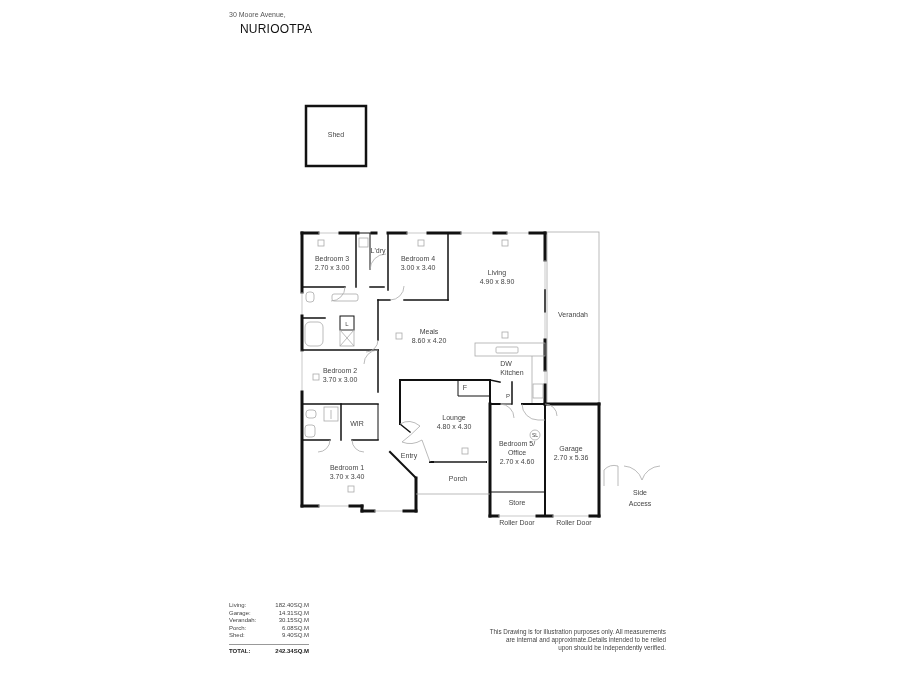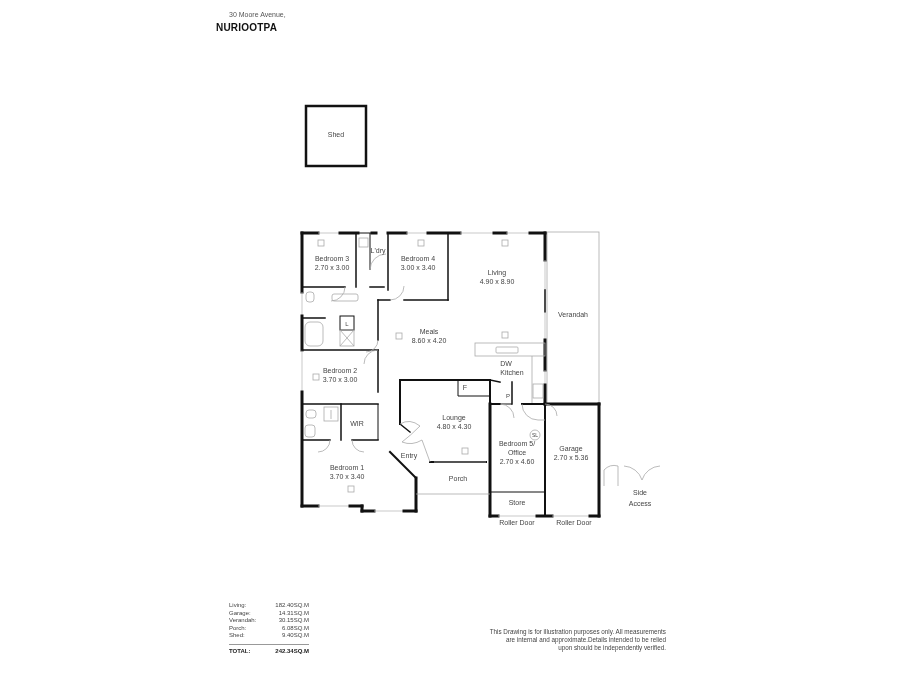--- a/index.html
+++ b/index.html
@@ -1,18 +1,18 @@
 <!DOCTYPE html>
 <html><head>
 <meta charset="utf-8">
 <style>
   html, body { margin: 0; padding: 0; background: #ffffff; }
   body { width: 900px; height: 675px; position: relative; overflow: hidden; font-family: "Liberation Sans", sans-serif; color: #333; }
   .addr { position: absolute; left: 229px; top: 11px; font-size: 7px; color: #555; }
-  .suburb { position: absolute; left: 216px; top: 22px; font-size: 10px; font-weight: bold; color: #111; letter-spacing: 0.2px; }
+  .suburb { position: absolute; left: 240px; top: 22px; font-size: 12px; font-weight: normal; color: #111; letter-spacing: 0.2px; }
   svg.plan { position: absolute; left: 0; top: 0; }
   .lbl { font-family: "Liberation Sans", sans-serif; font-size: 7px; fill: #444; text-anchor: middle; }
   .wall { stroke: #111; stroke-width: 3; fill: none; stroke-linecap: square; }
   .thin { stroke: #111; stroke-width: 1; fill: none; }
   .grey { stroke: #aaa; stroke-width: 0.8; fill: none; }
   .win { stroke: #bbb; stroke-width: 0.8; fill: none; }
   .areas { position: absolute; left: 229px; top: 602px; width: 80px; font-size: 6px; color: #444; }
   .areas .row { display: flex; justify-content: space-between; line-height: 7.6px; }
   .areas .sep { border-top: 0.7px solid #999; margin: 4px 0 3px 0; }
   .areas .total { font-weight: bold; color: #222; }

